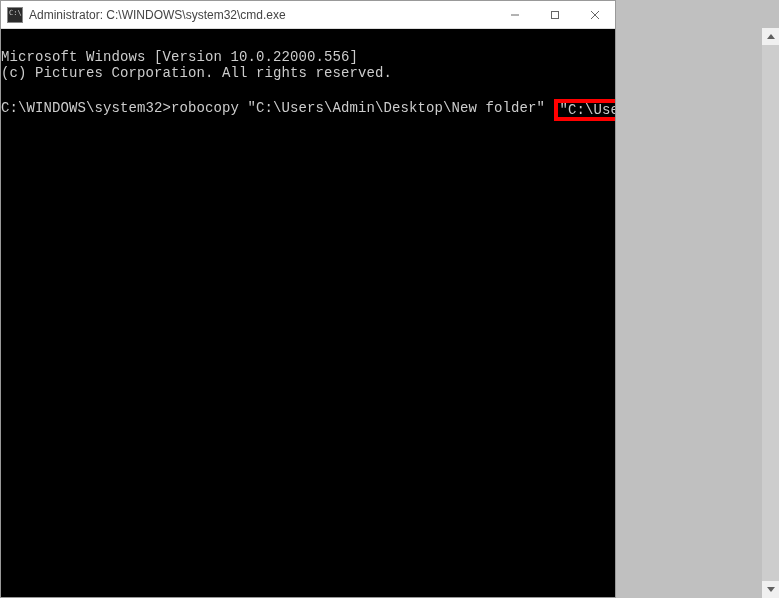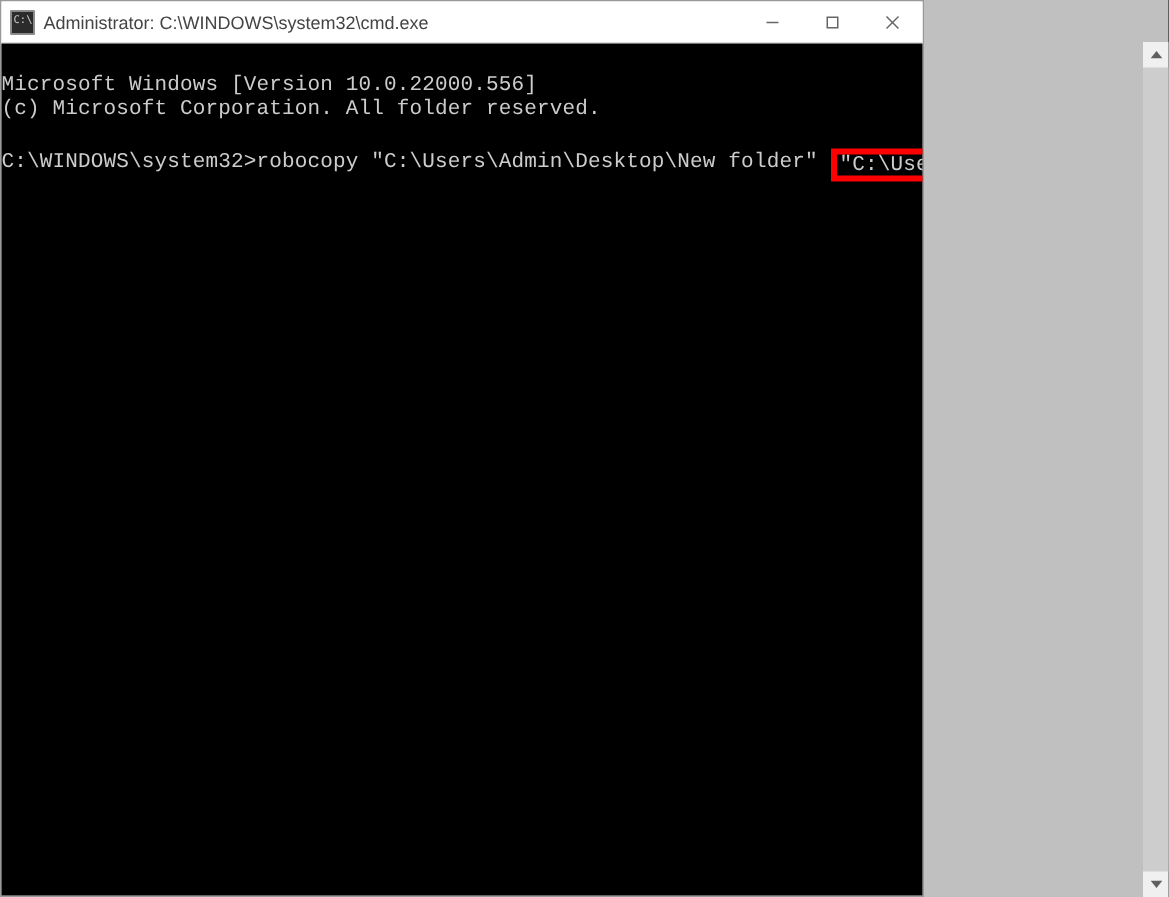--- a/index.html
+++ b/index.html
@@ -149,21 +149,21 @@
         <svg width="10" height="10">
             <line x1="1" y1="1" x2="9" y2="9"></line>
             <line x1="9" y1="1" x2="1" y2="9"></line>
           </svg>
       </div>
     </div>
   </div>
 
   <div class="terminal">
 <span class="terminal-line">Microsoft Windows [Version 10.0.22000.556]</span>
-<span class="terminal-line">(c) Microsoft Corporation. All folder reserved.</span>
+<span class="terminal-line">(c) Pictures Corporation. All rights reserved.</span>
 
 <span class="terminal-line"><span>C:\WINDOWS\system32&gt;</span><span>robocopy "C:\Users\Admin\Desktop\New folder" </span><span class="highlight-box">"C:\Users\Admin\Pictures\Copy"</span></span>
 
     <svg class="arrow" width="40" height="60">
       <polygon points="20,0 35,22 27,22 27,52 13,52 13,22 5,22" fill="#ff0000"></polygon>
     </svg>
   </div>
 
   <div class="scrollbar-v">
     <div class="scroll-btn">

